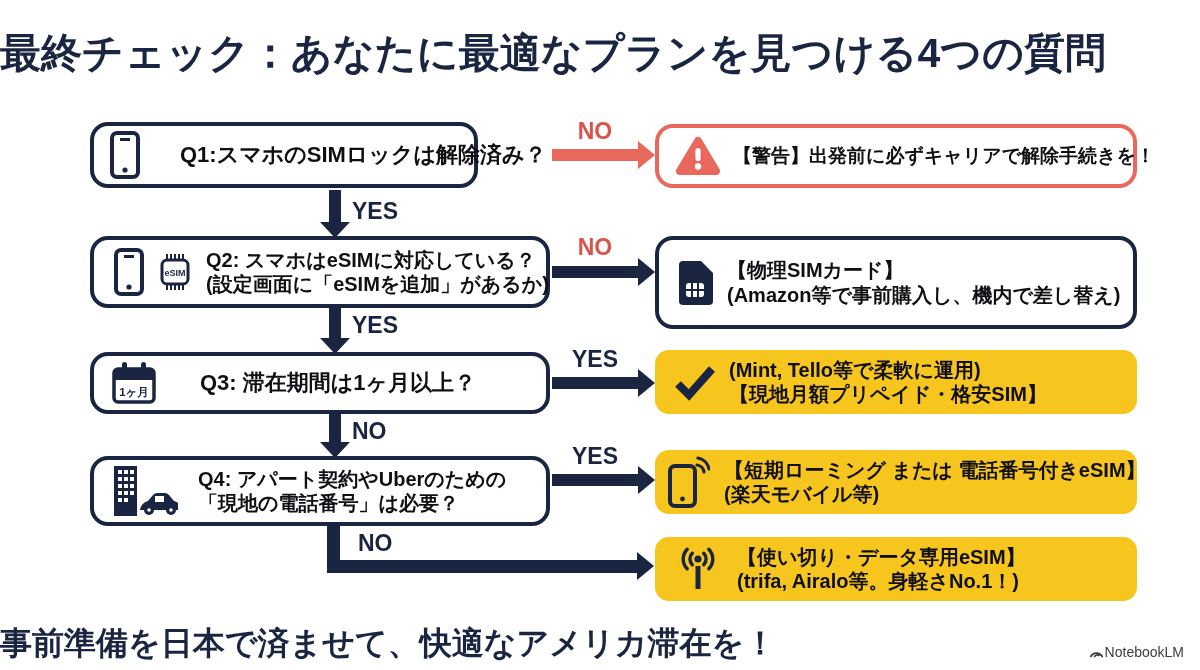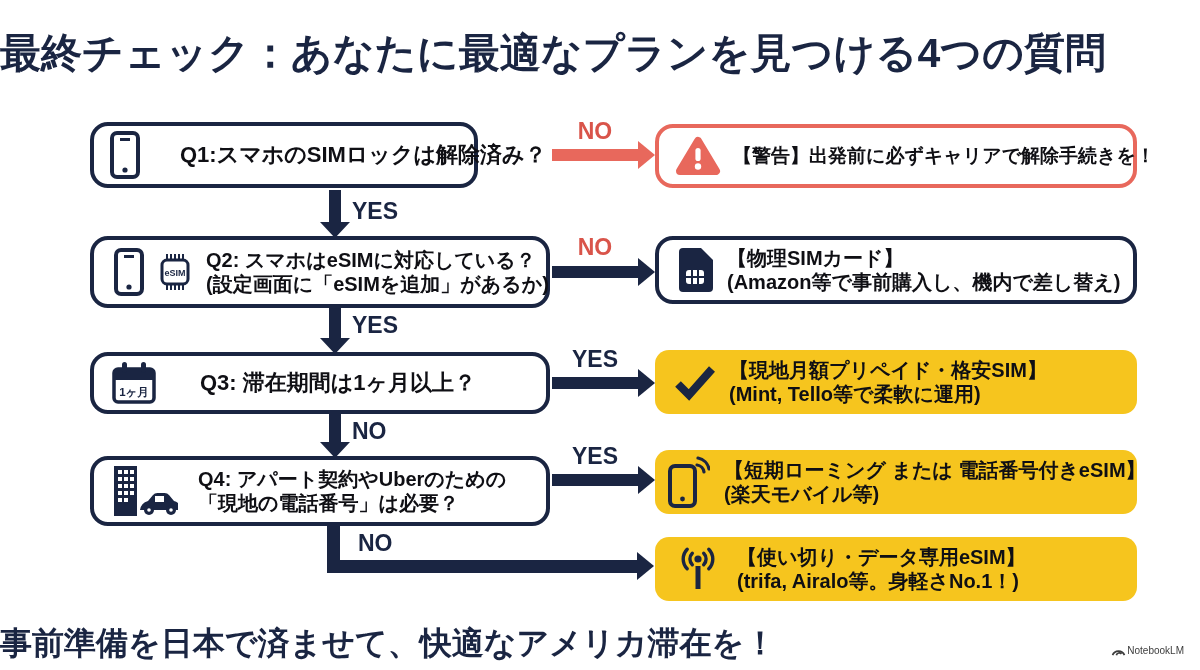--- a/index.html
+++ b/index.html
@@ -38,21 +38,21 @@
 
   .edge-label{position:absolute;font-weight:bold;font-size:23px;color:var(--navy);
               width:70px;text-align:center;white-space:nowrap;}
   .edge-label.red{color:var(--red-text);}
   .edge-label.left{text-align:left;}
 
   .icon{flex:0 0 auto;display:flex;align-items:center;}
   svg text{font-family:"Liberation Sans",sans-serif;}
 
   .watermark{position:absolute;top:644px;right:16px;display:flex;align-items:center;gap:0;
-             color:#3c3c3c;font-size:10px;font-weight:normal;}
+             color:#3c3c3c;font-size:14px;font-weight:normal;}
 </style>
 </head>
 <body>
 
 <div class="canvas">
 
   <div class="title">最終チェック：あなたに最適なプランを見つける4つの質問</div>
 
   <div class="box" style="left:90px;top:122px;width:388px;height:66px;">
     <span class="icon">
@@ -113,21 +113,21 @@
     <span class="lines">
       <span class="l">Q2: スマホはeSIMに対応している？</span>
       <span class="l">(設定画面に「eSIMを追加」があるか)</span>
     </span>
   </div>
 
   <div class="edge-label red" style="left:560px;top:234px;">NO</div>
   <div class="hshaft" style="left:552px;top:266px;width:86px;"></div>
   <div class="hhead" style="left:638px;top:258px;"></div>
 
-  <div class="box" style="left:655px;top:236px;width:482px;height:68px;">
+  <div class="box" style="left:655px;top:236px;width:482px;height:93px;">
     <span class="icon">
       <svg width="40" height="48" viewBox="0 0 40 48">
         <path d="M8,2 h18 l12,12 v28 a4,4 0 0 1 -4,4 H8 a4,4 0 0 1 -4,-4 V6 a4,4 0 0 1 4,-4 z" fill="#1a2542"></path>
         <rect x="11" y="24" width="18" height="14" rx="3" fill="#ffffff"></rect>
         <g stroke="#1a2542" stroke-width="2">
           <line x1="17" y1="24" x2="17" y2="38"></line>
             <line x1="23" y1="24" x2="23" y2="38"></line>
             <line x1="11" y1="31" x2="29" y2="31"></line>
         </g>
       </svg>
@@ -159,22 +159,22 @@
   <div class="hshaft" style="left:552px;top:377px;width:86px;"></div>
   <div class="hhead" style="left:638px;top:369px;"></div>
 
   <div class="box yellow" style="left:655px;top:350px;width:482px;height:64px;">
     <span class="icon">
       <svg width="44" height="38" viewBox="0 0 44 38">
         <path d="M5,21 L16,32 L39,6" fill="none" stroke="#1a2542" stroke-width="8"></path>
       </svg>
     </span>
     <span class="lines">
+      <span class="l">(Mint, Tello等で柔軟に運用)</span>
       <span class="l">【現地月額プリペイド・格安SIM】</span>
-      <span class="l">(Mint, Tello等で柔軟に運用)</span>
     </span>
   </div>
 
   <div class="vshaft" style="left:329px;top:414px;height:28px;"></div>
   <div class="vhead" style="left:320px;top:442px;"></div>
   <div class="edge-label left" style="left:352px;top:418px;">NO</div>
 
   <div class="box" style="left:90px;top:456px;width:460px;height:70px;gap:20px;">
     <span class="icon">
       <svg width="68" height="54" viewBox="0 0 68 54">

